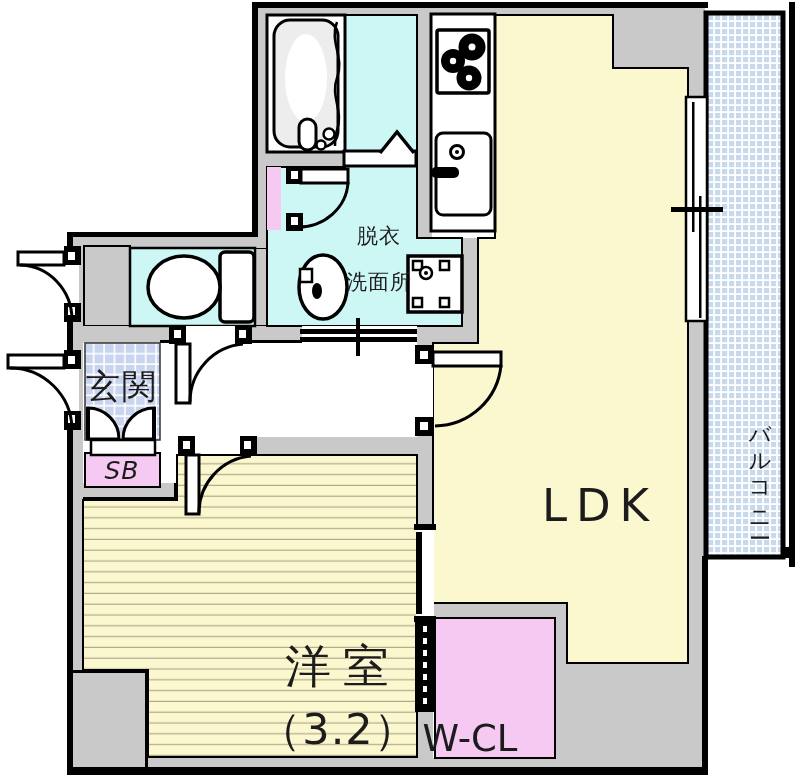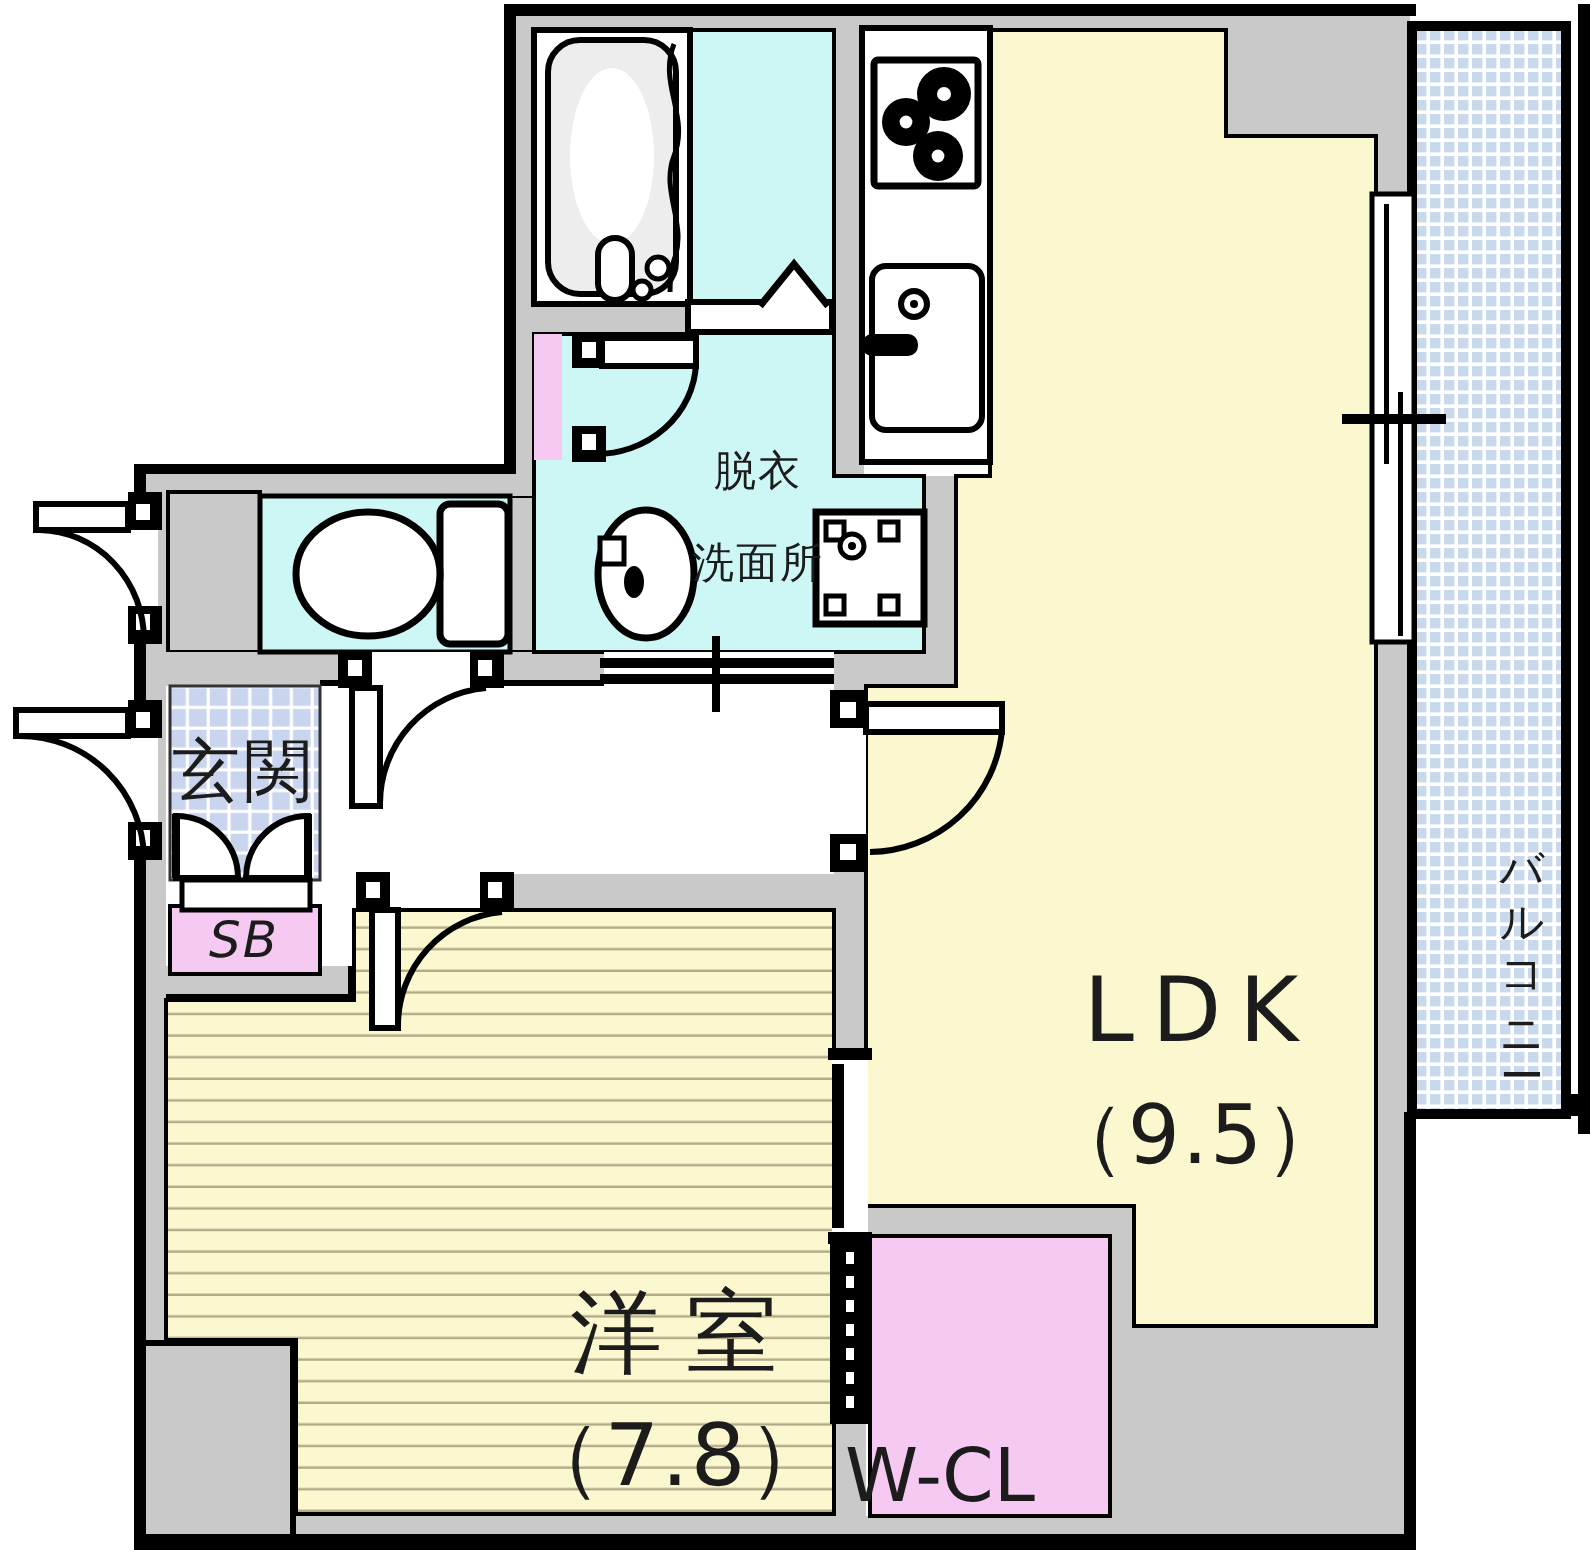--- a/index.html
+++ b/index.html
@@ -252,22 +252,21 @@
     <rect class="blk" x="414" y="616" width="22" height="6"></rect>
   </g>
 
   <g>
     <rect class="blk" x="415" y="620" width="20" height="92"></rect>
     <line x1="425" y1="626" x2="425" y2="706" stroke="#fff" stroke-width="4" stroke-dasharray="6 6"></line>
   </g>
 </svg>
 
   <div class="label lbl-ldk" style="left:600px;top:505px;">LDK</div>
-  <div class="label lbl-ldk-size" style="left:598px;top:568px;">（9.5）</div>
   <div class="label lbl-west" style="left:343px;top:666px;">洋室</div>
-  <div class="label lbl-west-size" style="left:338px;top:729px;">（7.8）</div>
+  <div class="label lbl-west-size" style="left:338px;top:729px;">（3.2）</div>
   <div class="label lbl-wcl" style="left:470px;top:738px;">W-CL</div>
   <div class="label lbl-genkan" style="left:122px;top:386px;">玄関</div>
   <div class="label lbl-sb" style="left:122px;top:470px;">SB</div>
   <div class="label lbl-wash" style="left:379px;top:210px;">脱衣</div>
   <div class="label lbl-wash" style="left:379px;top:256px;">洗面所</div>
   <div class="label lbl-balcony" style="left:760px;top:470px;">バルコニー</div>
 </div>
 
 </body></html>

